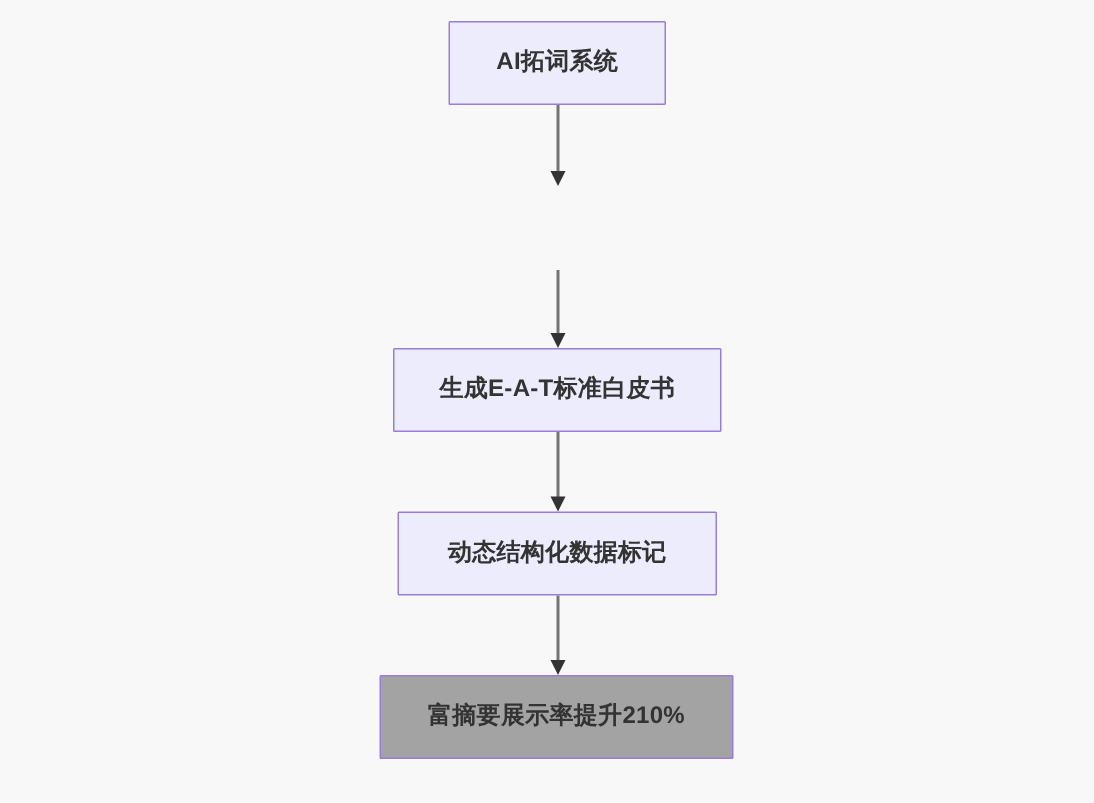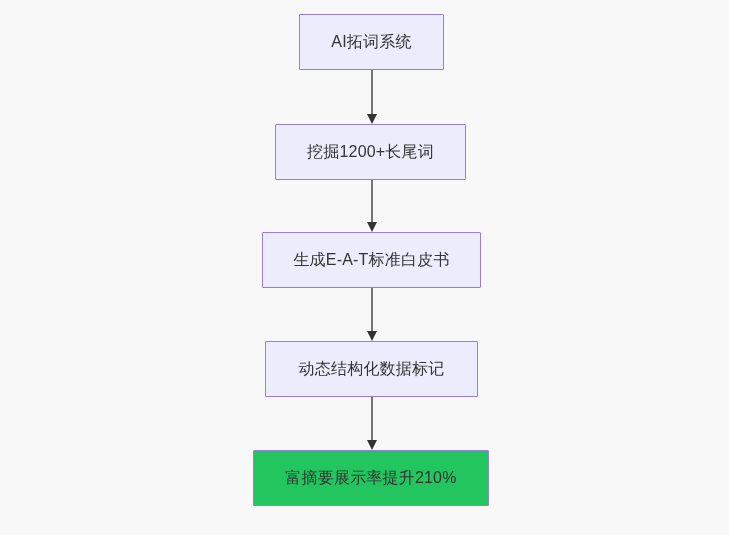--- a/index.html
+++ b/index.html
@@ -21,20 +21,21 @@
   }
   .node {
     position: absolute;
     box-sizing: border-box;
     background: #ececfd;
     border: 1.6px solid #9a7cdb;
     display: flex;
     align-items: center;
     justify-content: center;
     border-radius: 1px;
+    font-weight: bold;
   }
   .node-label {
     color: #333333;
     font-size: 16px;
     line-height: 1.2;
     letter-spacing: 0.2px;
     white-space: nowrap;
     text-align: center;
     user-select: none;
   }
@@ -76,26 +77,23 @@
     <div class="edge-arrowhead" style="top: 43px; border-top-color: rgb(51, 51, 51);"></div>
   </div>
   <div class="edge" style="left: 371px; top: 397px; width: 2px; height: 53px;">
     <div class="edge-line" style="height: 44px; background: rgb(116, 116, 116);"></div>
     <div class="edge-arrowhead" style="top: 43px; border-top-color: rgb(51, 51, 51);"></div>
   </div>
 
   <div class="node" style="left: 299px; top: 14px; width: 145px; height: 56px; background: rgb(236, 236, 253); border-color: rgb(154, 124, 219);">
     <span class="node-label" style="color: rgb(51, 51, 51);">AI拓词系统</span>
   </div>
-  <div class="node" style="left: 275px; top: 124px; width: 191px; height: 56px; background: rgb(236, 236, 253); border-color: rgb(154, 124, 219);">
-    <span class="node-label" style="color: rgb(51, 51, 51);">挖掘1200+长尾词</span>
-  </div>
   <div class="node" style="left: 265px; top: 341px; width: 213px; height: 56px; background: rgb(236, 236, 253); border-color: rgb(154, 124, 219);">
     <span class="node-label" style="color: rgb(51, 51, 51);">动态结构化数据标记</span>
   </div>
   <div class="node" style="left: 262px; top: 232px; width: 219px; height: 56px; background: rgb(236, 236, 253); border-color: rgb(154, 124, 219);">
     <span class="node-label" style="color: rgb(51, 51, 51);">生成E-A-T标准白皮书</span>
   </div>
-  <div class="node" style="left: 253px; top: 450px; width: 236px; height: 56px; background: #22c55e; border-color: rgb(154, 124, 219);">
+  <div class="node" style="left: 253px; top: 450px; width: 236px; height: 56px; background: #a3a3a3; border-color: rgb(154, 124, 219);">
     <span class="node-label" style="color: rgb(51, 51, 51);">富摘要展示率提升210%</span>
   </div>
 
 </div>
 
 </body></html>

